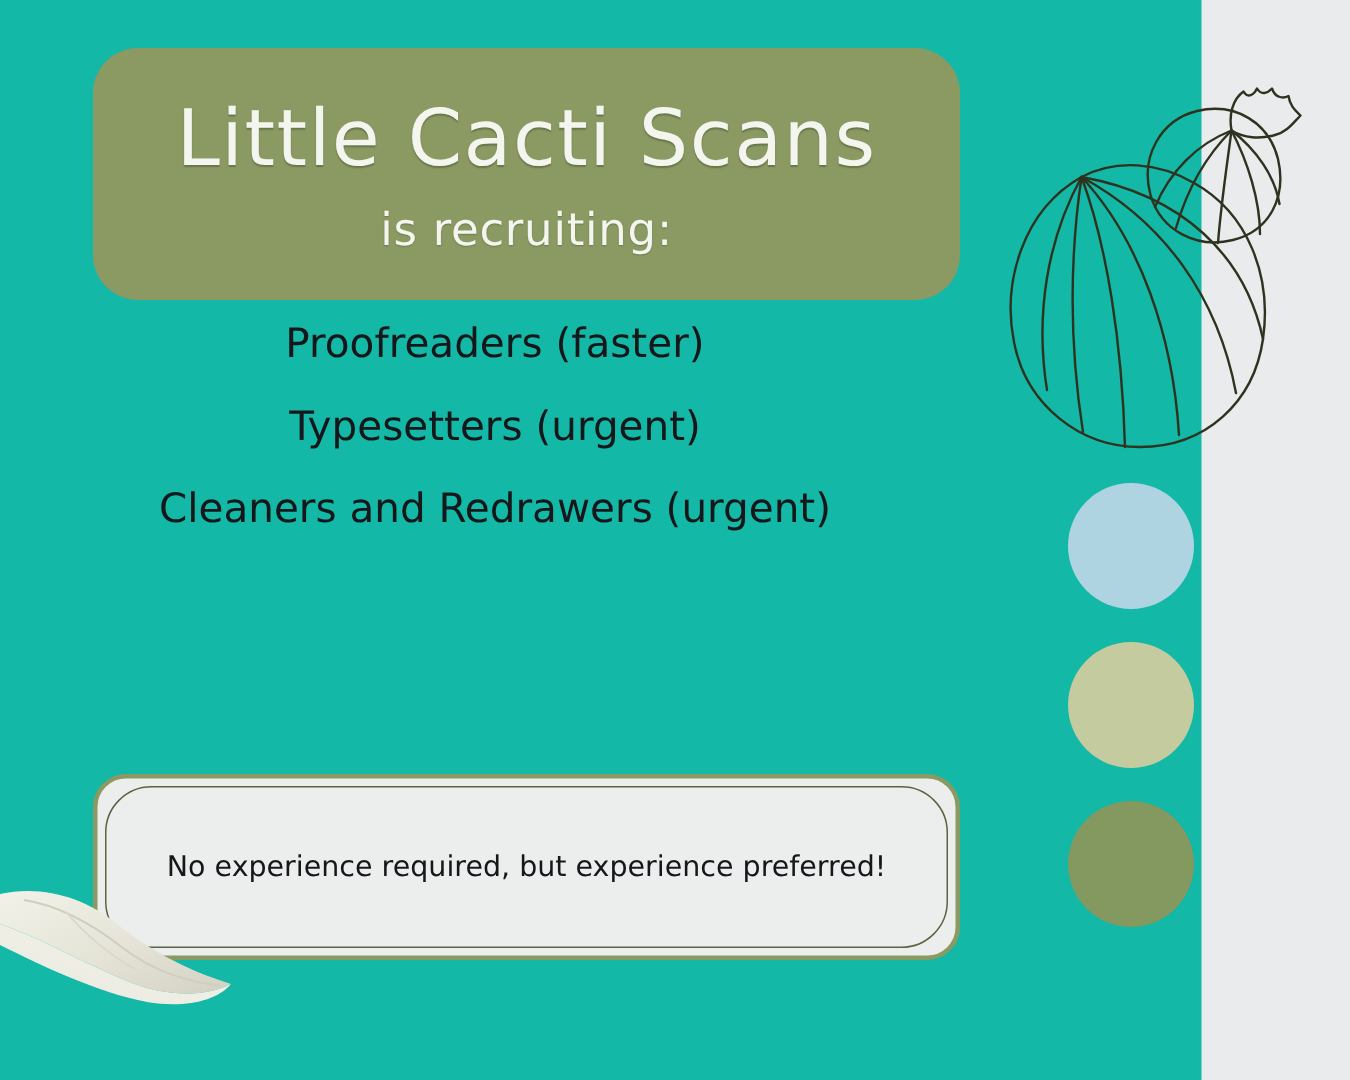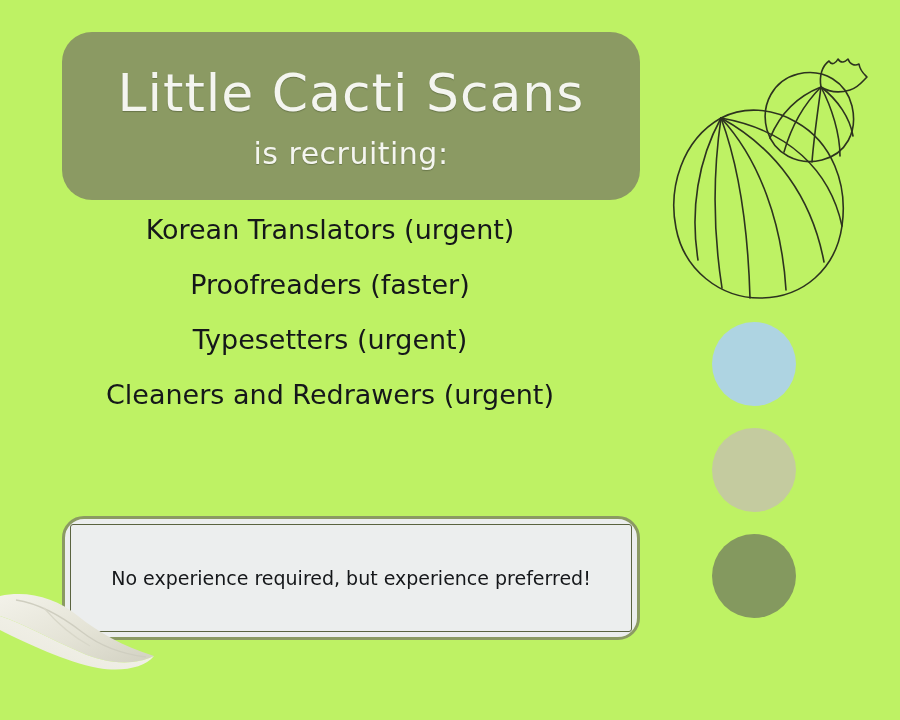--- a/index.html
+++ b/index.html
@@ -9,23 +9,23 @@
   }
   body {
     width: 900px;
     height: 720px;
     background: #e9ebec;
     font-family: "DejaVu Sans", sans-serif;
     overflow: hidden;
   }
   #poster {
     position: relative;
-    width: 900px;
+    width: 801px;
     height: 720px;
-    background: #bef264;
+    background: #14b8a6;
   }
 
   
   #header-banner {
     position: absolute;
     left: 62px;
     top: 32px;
     width: 578px;
     height: 168px;
     background: #8b9a63;
@@ -85,21 +85,21 @@
     border: 3px solid #8b9a63;
     border-radius: 22px;
     background: #eceeee;
     padding: 5px;
   }
   #note-box-inner {
     width: 100%;
     height: 100%;
     box-sizing: border-box;
     border: 1px solid #5a6340;
-    border-radius: 3px;
+    border-radius: 31px;
     display: flex;
     flex-direction: column;
     align-items: center;
     justify-content: center;
   }
   .note-line {
     font-size: 19px;
     line-height: 1.0;
     color: #15171a;
     margin: 0 0 14px 0;
@@ -183,21 +183,20 @@
         <path d="M157 43 C154 66 150 92 148 118"></path>
         <path d="M157 43 C168 64 176 90 176 112"></path>
         <path d="M157 43 C174 56 186 74 189 92"></path>
 
         <path d="M157 43 C155 32 158 22 165 17 C168 22 172 19 174 15 C177 20 181 18 184 15 C186 21 191 22 195 20 C196 27 200 30 203 33 C198 38 194 44 186 46 C176 49 165 48 157 43 Z"></path>
       </g>
     </svg>
   </div>
 
   <ul id="roles-list">
-    <li class="role-item">Korean Translators (urgent)</li>
     <li class="role-item">Proofreaders (faster)</li>
     <li class="role-item">Typesetters (urgent)</li>
     <li class="role-item">Cleaners and Redrawers (urgent)</li>
   </ul>
 
   <div id="palette-swatches">
     <div class="swatch" style="background:#aed4e2"></div>
     <div class="swatch" style="background:#c4cb9f"></div>
     <div class="swatch" style="background:#84995f"></div>
   </div>

